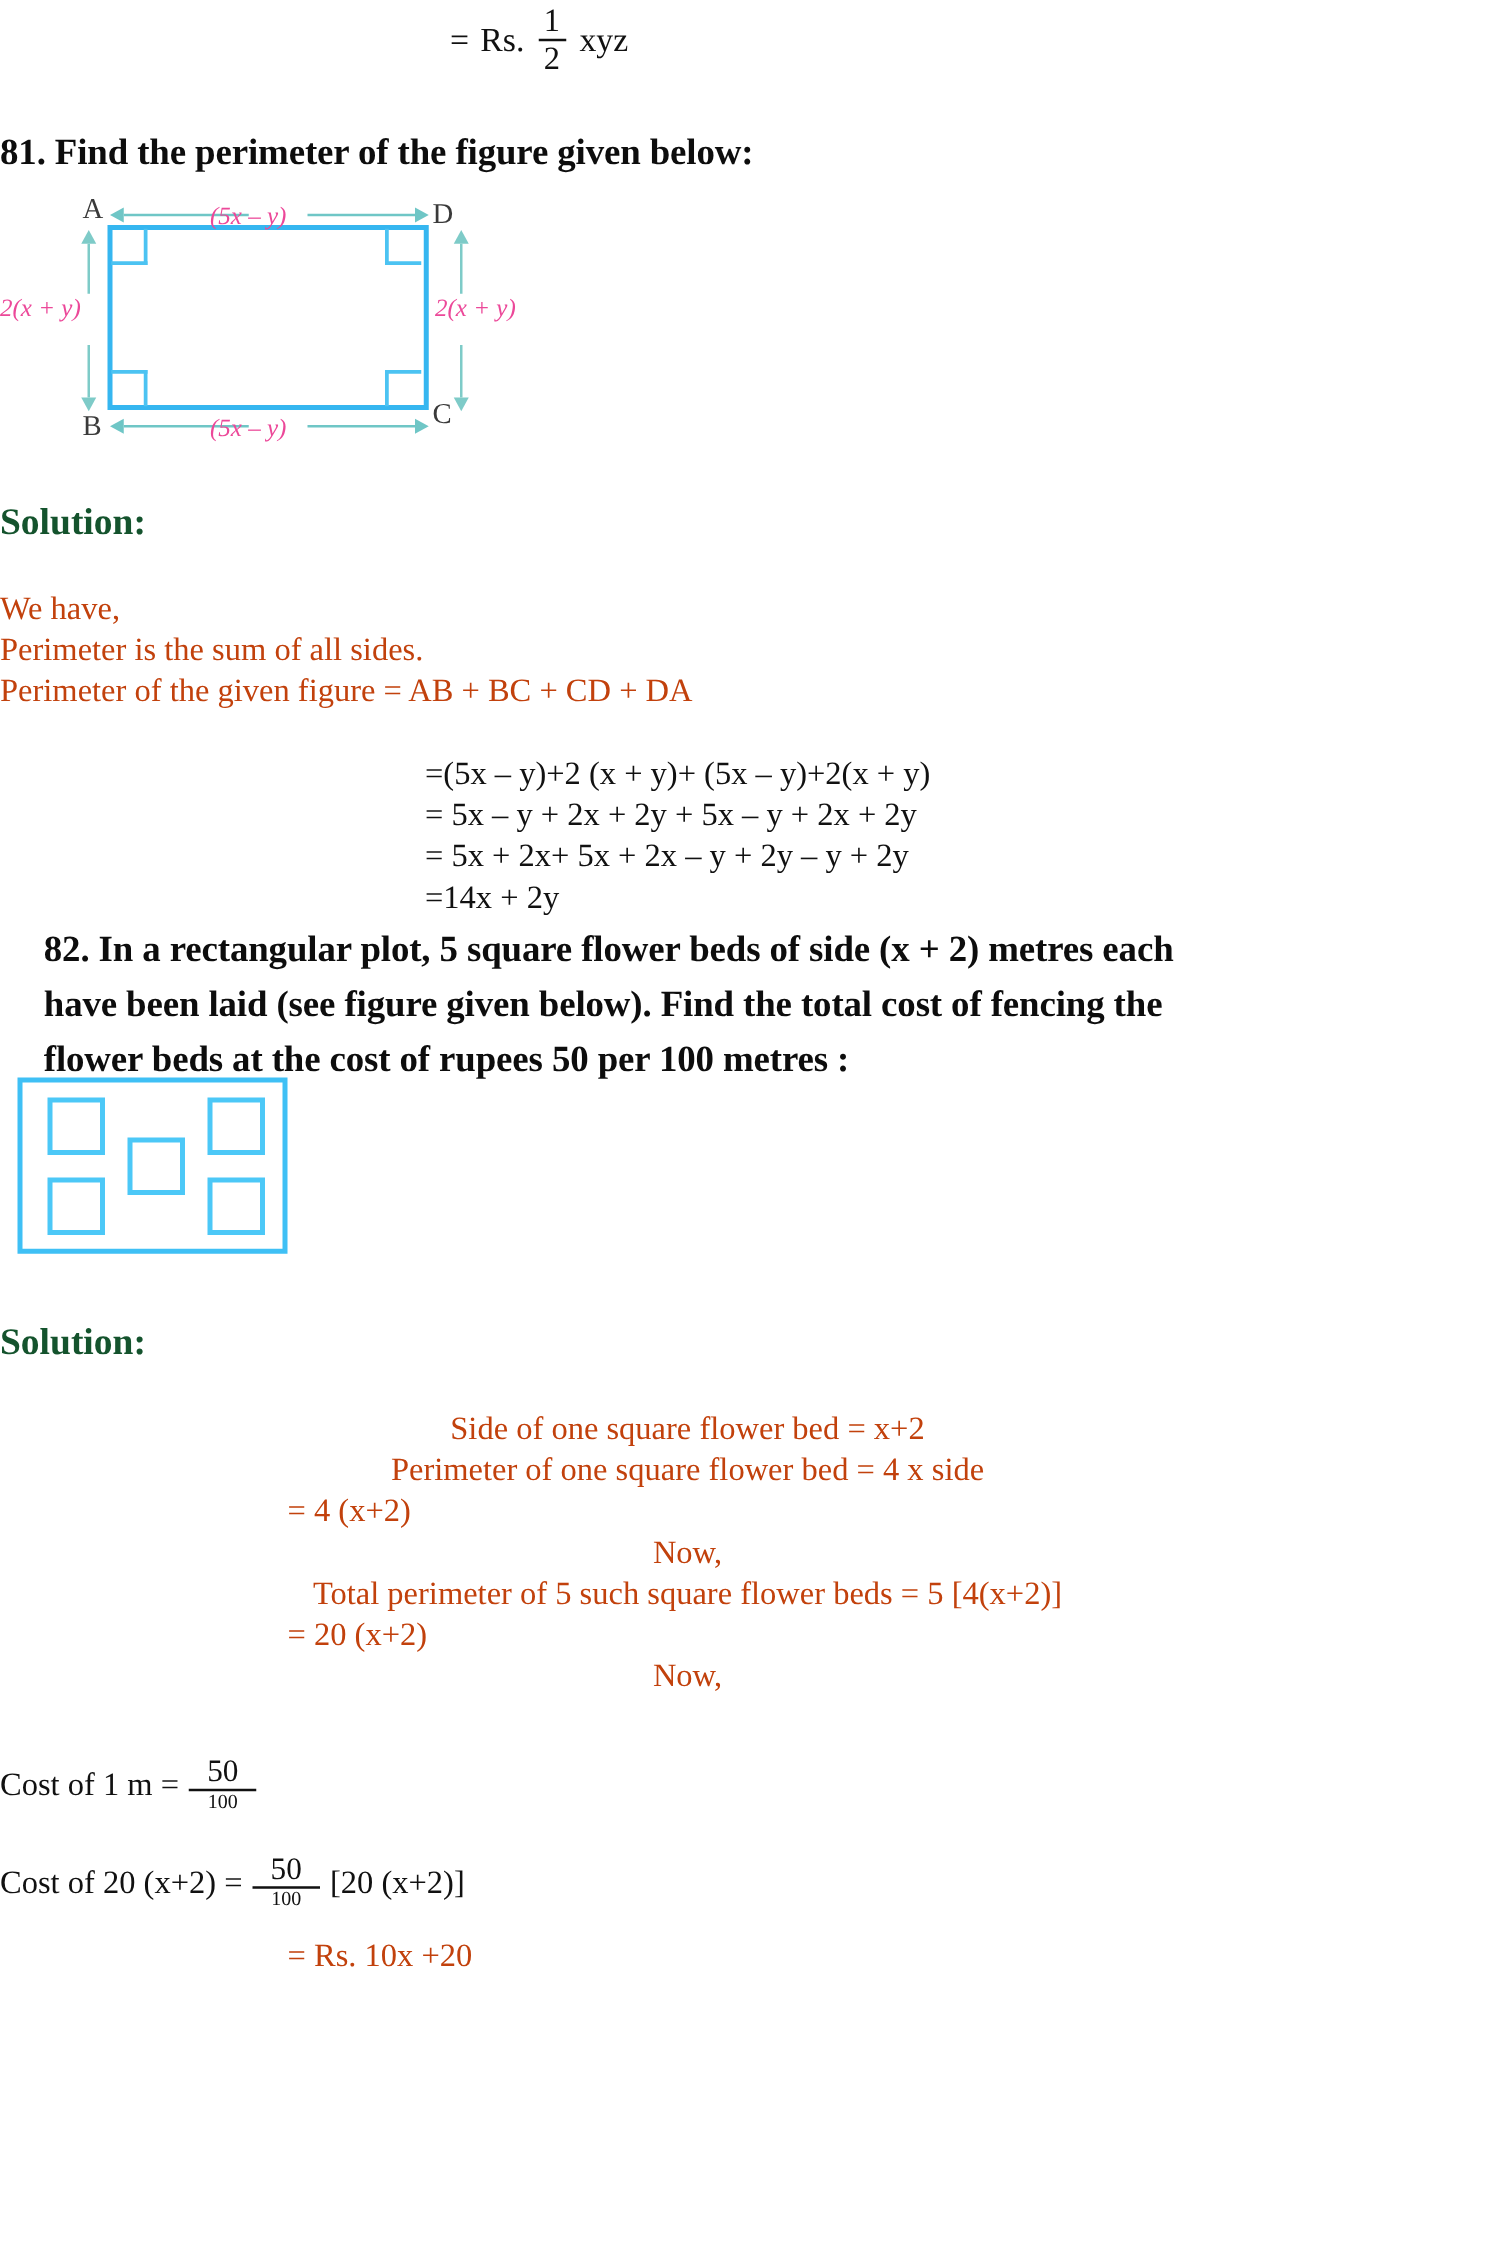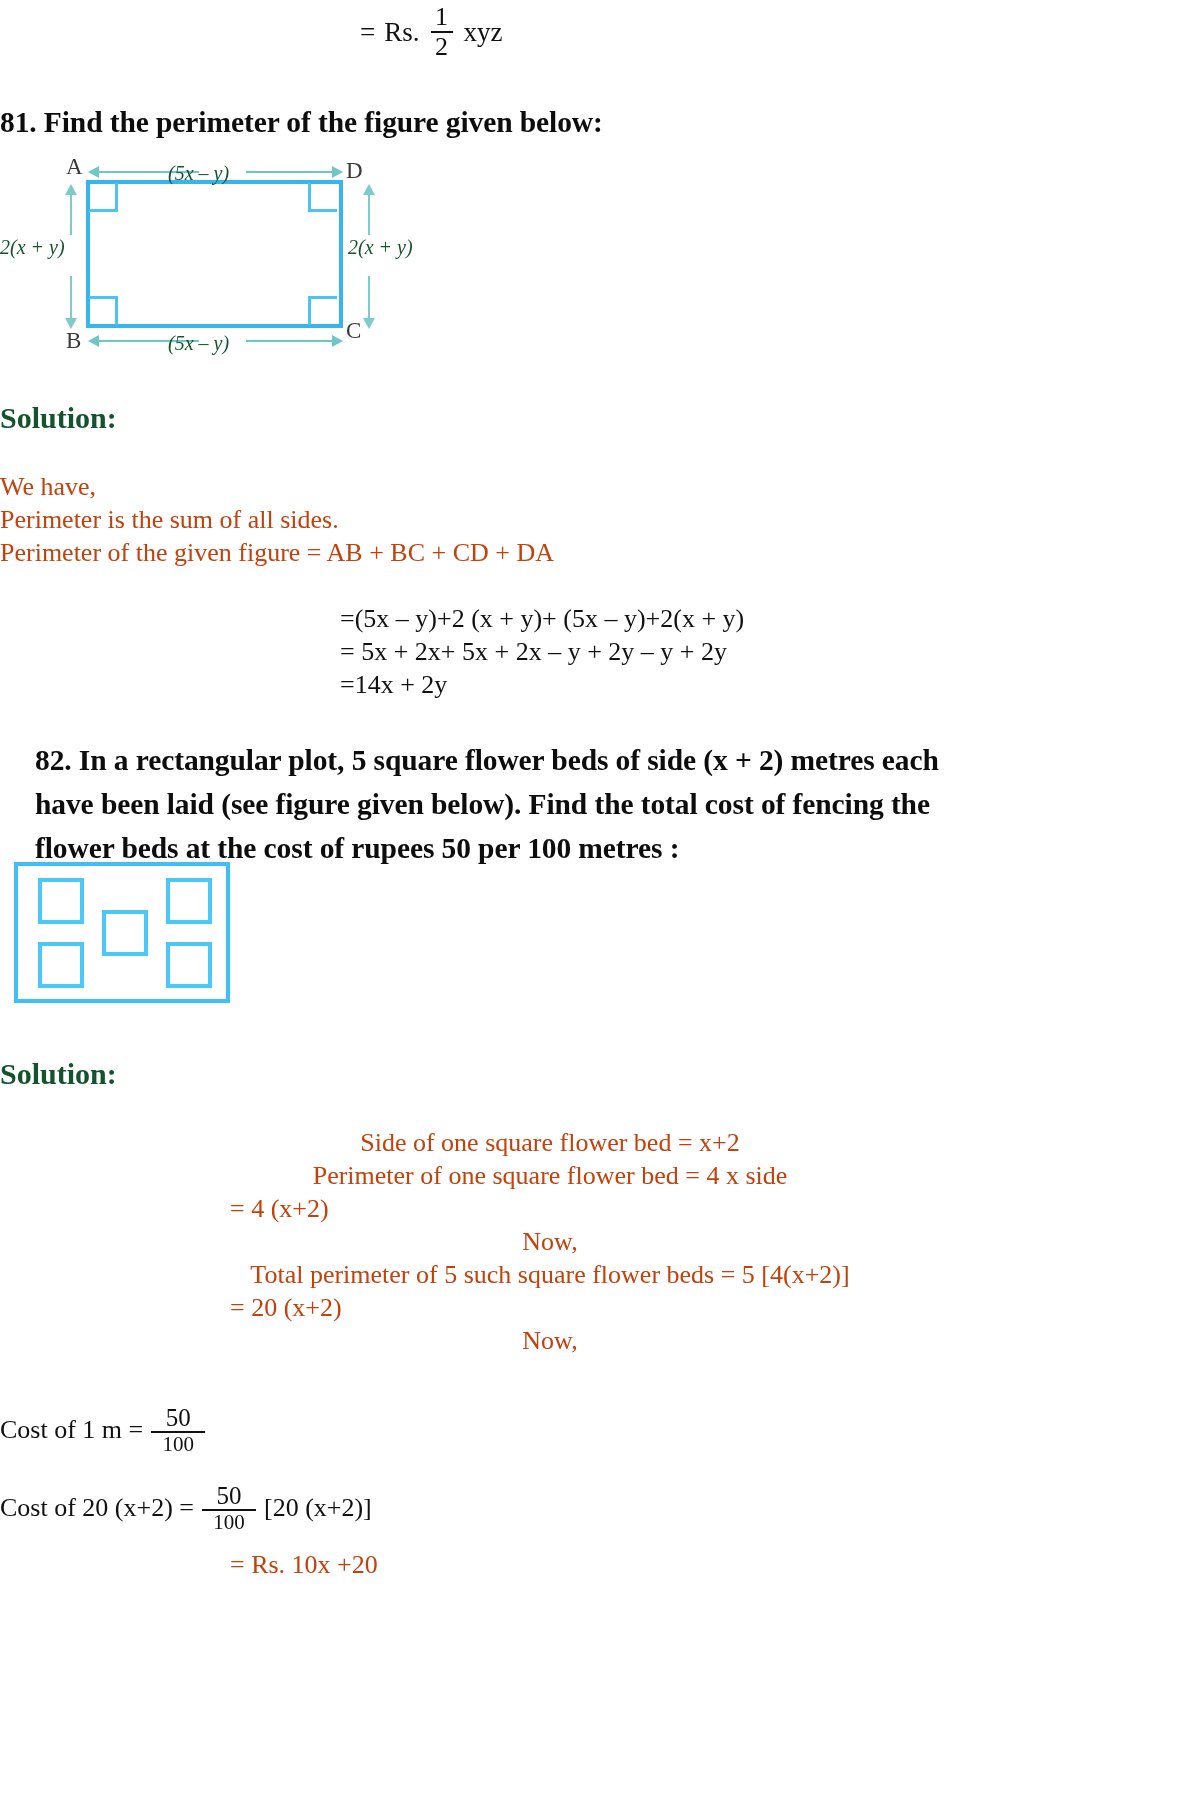--- a/index.html
+++ b/index.html
@@ -116,21 +116,21 @@
   }
   .vl-A { left: 8px;   top: 14px; }
   .vl-D { left: 288px; top: 18px; }
   .vl-B { left: 8px;   top: 188px; }
   .vl-C { left: 288px; top: 178px; }
 
   .dim-label {
     position: absolute;
     font-size: 20px;
     font-style: italic;
-    color: #14532d;
+    color: #ec4899;
     white-space: nowrap;
   }
   .dl-top    { left: 110px; top: 22px; }
   .dl-bottom { left: 110px; top: 192px; }
   .dl-left   { left: -58px;  top: 96px; }
   .dl-right  { left: 290px; top: 96px; }
 
   
   .h-arrow {
     position: absolute;
@@ -225,21 +225,21 @@
   .frac-inline {
     display: inline-flex;
     flex-direction: column;
     align-items: center;
     line-height: 1.08;
     margin: 0 8px;
     vertical-align: middle;
   }
   .frac-inline .num { font-size: 25px; }
   .frac-inline .bar { display:block; width: 100%; min-width: 54px; border-bottom: 2px solid #111; }
-  .frac-inline .den { font-size: 21px; }
+  .frac-inline .den { font-size: 16px; }
 </style>
 </head>
 <body>
 
 <div class="page">
 
   <div class="top-expr">
     <span>=</span>
     <span>Rs.</span>
     <span class="frac">
@@ -302,20 +302,21 @@
   <div class="sol-head" id="q81-solution-head">Solution:</div>
 
   <div id="q81-sol-text">
     <div class="body-line">We have,</div>
     <div class="body-line">Perimeter is the sum of all sides.</div>
     <div class="body-line">Perimeter of the given figure = AB + BC + CD + DA</div>
   </div>
 
   <div id="q81-eqs">
     <div class="indent-eq">=(5x – y)+2 (x + y)+ (5x – y)+2(x + y)</div>
+    <div class="indent-eq">= 5x – y + 2x + 2y + 5x – y + 2x + 2y</div>
     <div class="indent-eq">= 5x + 2x+ 5x + 2x – y + 2y – y + 2y</div>
     <div class="indent-eq">=14x + 2y</div>
   </div>
 
   <div class="qhead" id="q82-heading">
     <div>82. In a rectangular plot, 5 square flower beds of side (x + 2) metres each</div>
     <div>have been laid (see figure given below). Find the total cost of fencing the</div>
     <div>flower beds at the cost of rupees 50 per 100 metres :</div>
   </div>
 

